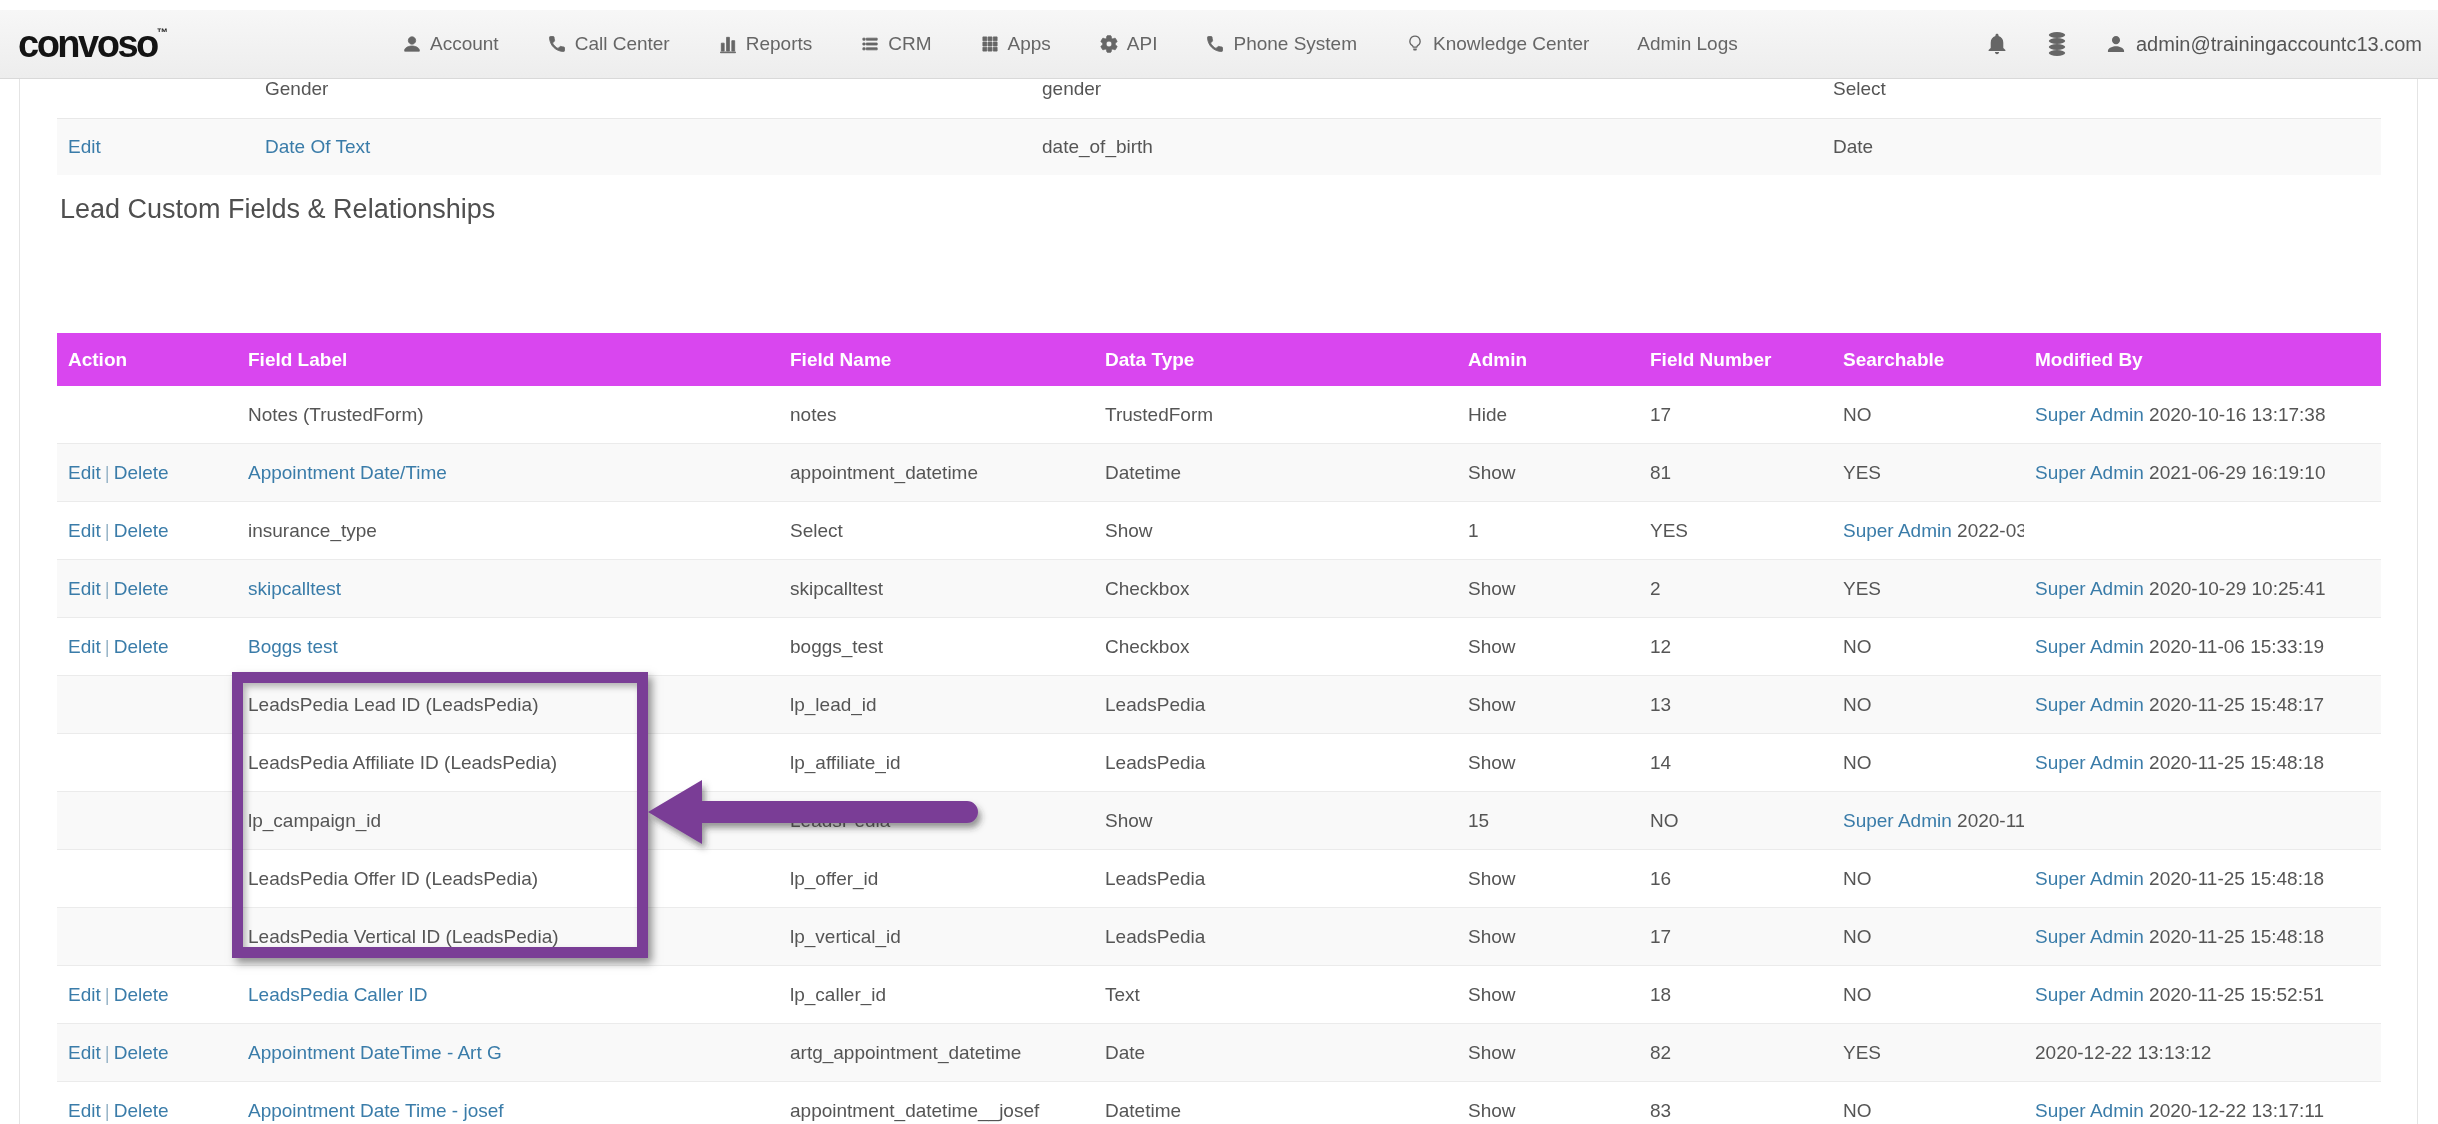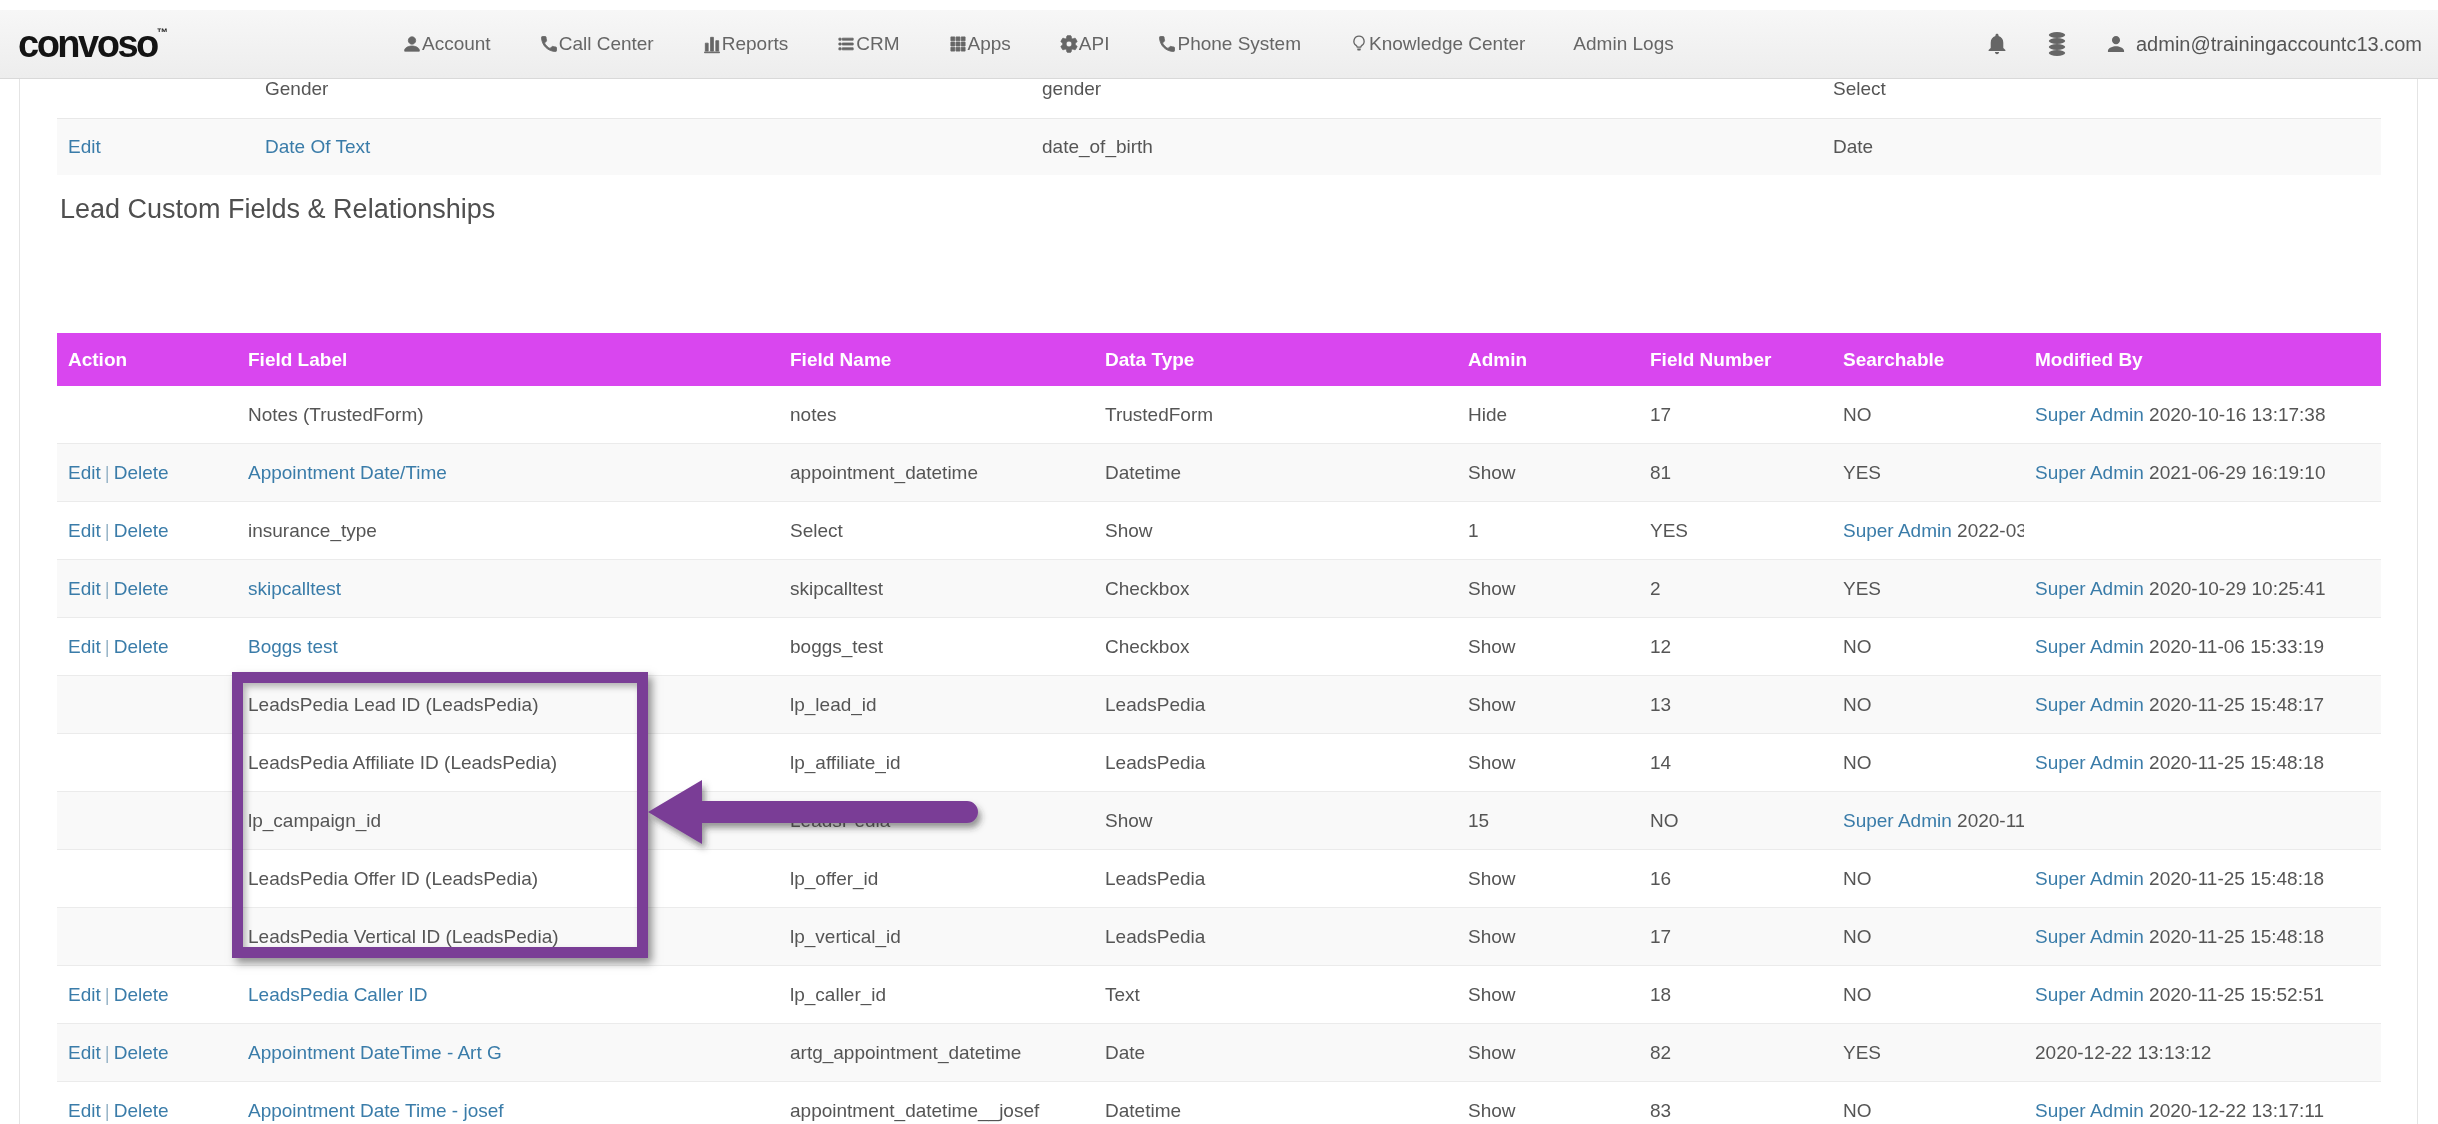--- a/index.html
+++ b/index.html
@@ -12,21 +12,21 @@
   #side-border-right{left:2417px;}
 
   
   #navbar{position:absolute;top:10px;left:0;width:2438px;height:68px;
           background:linear-gradient(#f7f7f7,#ededed);border-bottom:1px solid #d9d9d9;
           z-index:20;display:flex;align-items:center;}
   #logo{margin-left:18px;font-size:38px;font-weight:bold;letter-spacing:-2.5px;color:#141414;
         display:flex;align-items:flex-start;line-height:1;cursor:pointer;}
   #logo .tm{font-size:11px;font-weight:bold;margin-top:2px;letter-spacing:0;}
   #nav-menu{position:absolute;left:402px;top:0;height:100%;display:flex;align-items:center;gap:48px;}
-  .nav-item{display:flex;align-items:center;font-size:19px;color:#666;cursor:pointer;white-space:nowrap;}
+  .nav-item{display:flex;align-items:center;gap:8px;font-size:19px;color:#666;cursor:pointer;white-space:nowrap;}
   .nav-item svg{fill:#666;stroke:#666;}
   #nav-right{position:absolute;right:16px;top:0;height:100%;display:flex;align-items:center;gap:36px;}
   .icon-btn{cursor:pointer;display:flex;align-items:center;}
   .icon-btn svg{fill:#666;}
   #user-menu{display:flex;align-items:center;gap:9px;cursor:pointer;}
   #user-email{font-size:20px;color:#555;}
 
   
   .tbl{position:absolute;left:57px;width:2324px;z-index:1;}
   .cell{padding-left:11px;overflow:hidden;white-space:nowrap;}

